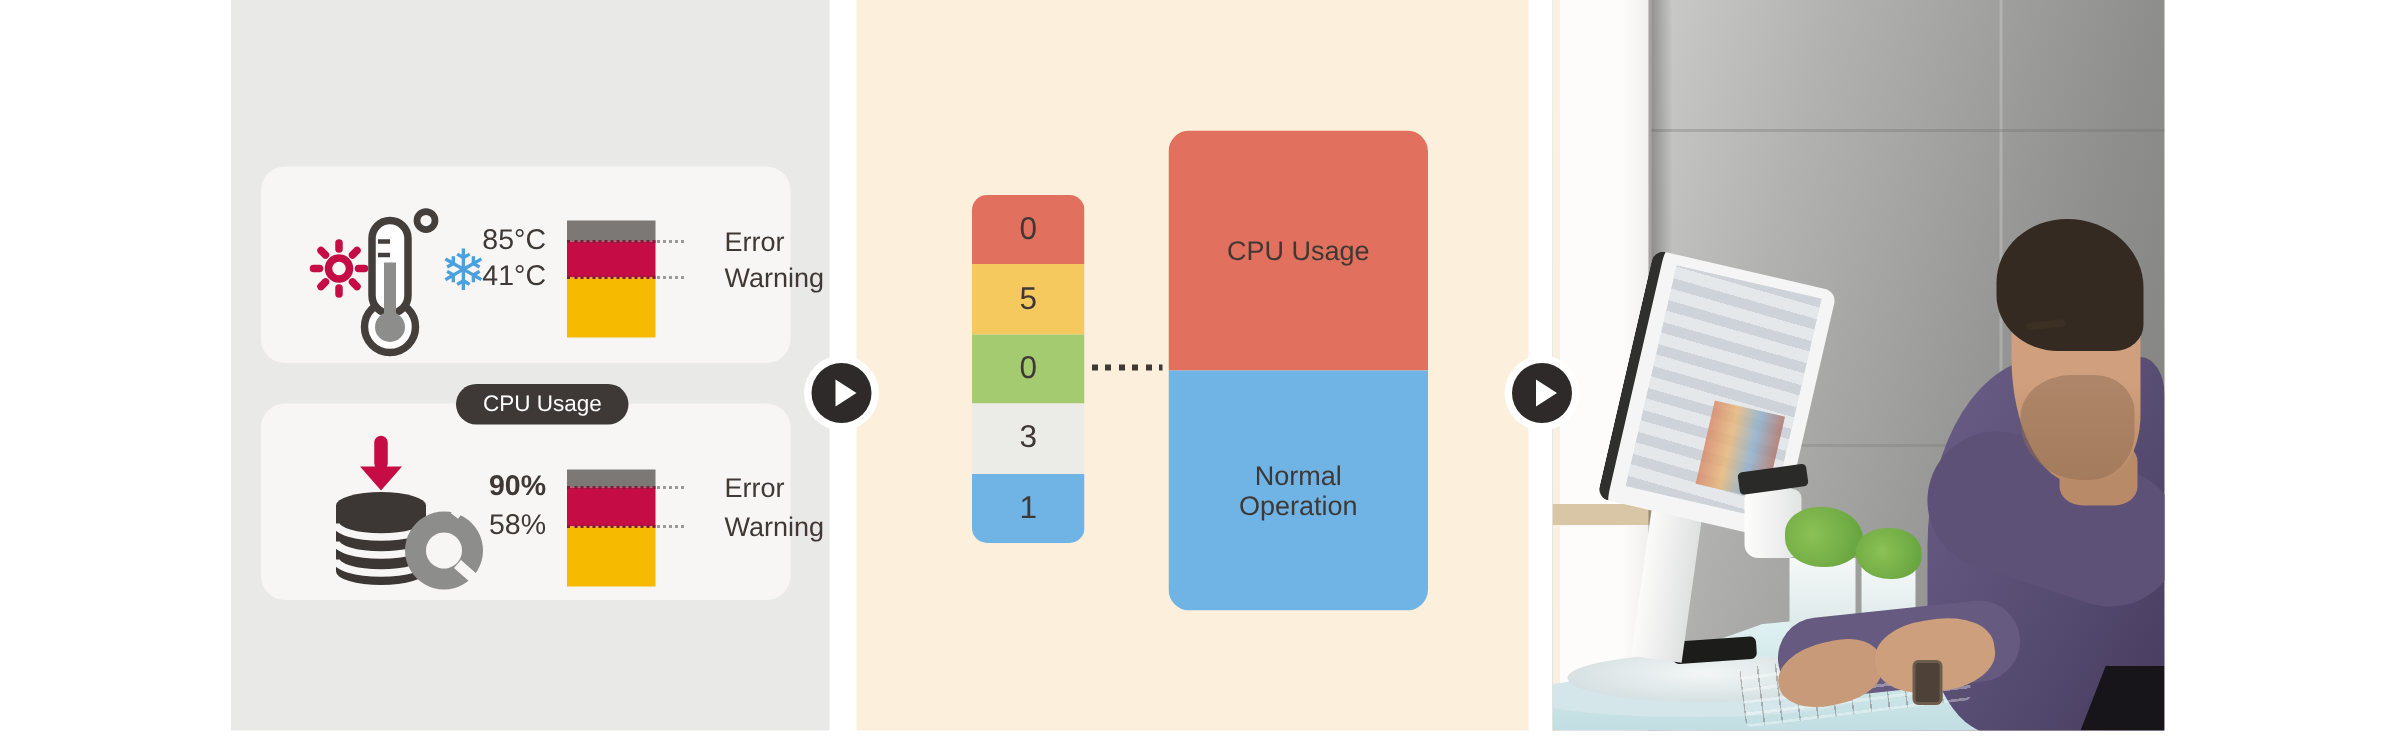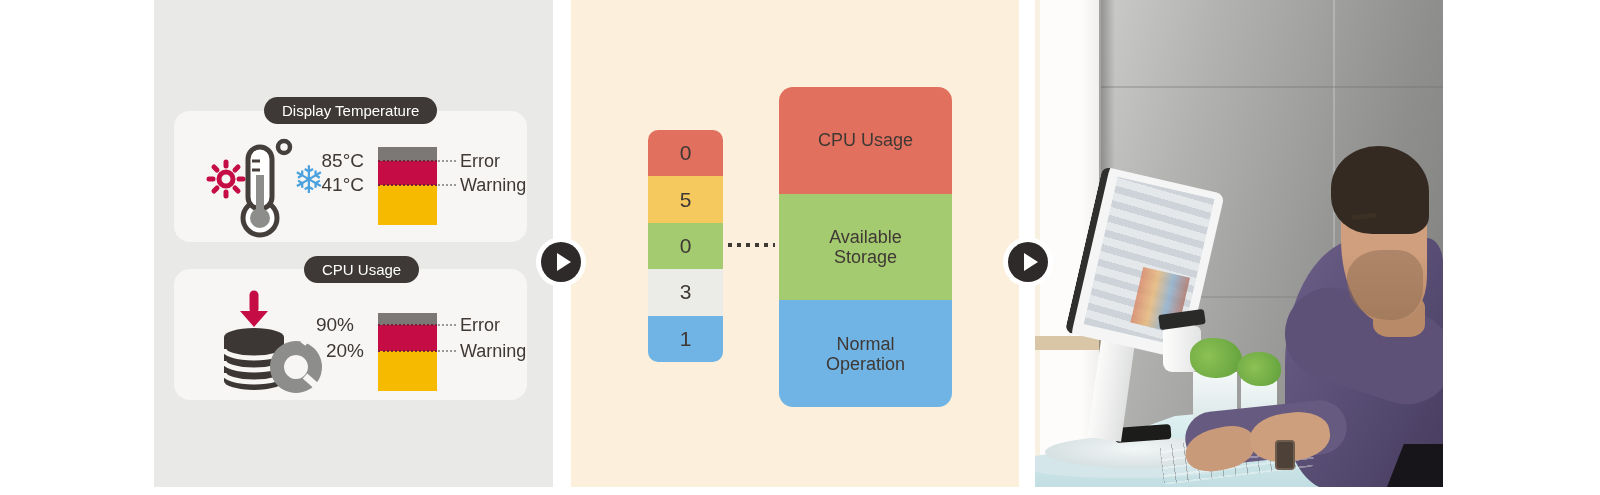--- a/index.html
+++ b/index.html
@@ -6,21 +6,21 @@
   .stage{position:relative;width:1600px;height:495px;background:#ffffff;overflow:hidden;
          font-family:"Liberation Sans",sans-serif;color:#3f3834;}
   .abs{position:absolute;}
 
   
   .panel-gray{left:154px;top:0;width:399px;height:487px;background:#e9e9e8;}
   .card{position:absolute;left:20px;width:353px;height:131px;background:#f7f6f4;border-radius:16px;}
   .pill{position:absolute;height:27px;line-height:27px;background:#3e3937;color:#ffffff;
         border-radius:14px;padding:0 18px;font-size:15px;white-space:nowrap;}
   .thr-value{position:absolute;width:80px;text-align:right;font-size:19px;height:22px;line-height:22px;}
-  .thr-label{position:absolute;font-size:18px;height:22px;line-height:22px;}
+  .thr-label{position:absolute;font-size:18px;height:22px;line-height:22px;margin-left:23px;}
   .bar{position:absolute;left:204px;width:59px;}
   .band{width:59px;}
   .dot-maroon{position:absolute;left:204px;width:59px;height:0;border-top:2px dotted #7e1e38;}
   .dot-gray{position:absolute;left:264px;width:18px;height:0;border-top:2px dotted #9c9996;}
 
   
   .panel-peach{left:571px;top:0;width:448px;height:487px;background:#fcf0dc;}
   .smallcol{position:absolute;left:77px;top:130px;width:75px;height:232px;border-radius:10px;
             overflow:hidden;display:flex;flex-direction:column;}
   .smallcol .row{flex:1;display:flex;align-items:center;justify-content:center;font-size:21px;color:#3f3834;}
@@ -135,21 +135,20 @@
       </div>
       <div class="dot-maroon" style="top:49px;"></div>
       <div class="dot-gray" style="top:49px;"></div>
       <div class="dot-maroon" style="top:73px;"></div>
       <div class="dot-gray" style="top:73px;"></div>
       <div class="thr-value" style="left:110px;top:39px;">85°C</div>
       <div class="thr-value" style="left:110px;top:63px;">41°C</div>
       <div class="thr-label" style="left:286px;top:39px;">Error</div>
       <div class="thr-label" style="left:286px;top:63px;">Warning</div>
     </div>
-    <div class="pill" style="left:110px;top:97px;">Display Temperature</div>
 
     <div class="card" style="top:269px;">
 
       <svg class="abs" style="left:36px;top:18px;" width="120" height="112" viewBox="0 0 120 112">
         <g stroke="#c50c45" stroke-width="9" stroke-linecap="round">
           <line x1="44" y1="8" x2="44" y2="22"></line>
         </g>
         <path d="M30 24 L58 24 L44 40 Z" fill="#c50c45"></path>
 
         <ellipse cx="44" cy="50" rx="30" ry="9" fill="#3c3734"></ellipse>
@@ -166,41 +165,39 @@
 
       <div class="bar" style="top:44px;">
         <div class="band" style="height:12px;background:#7b7876;"></div>
         <div class="band" style="height:26px;background:#c50c45;"></div>
         <div class="band" style="height:40px;background:#f6ba00;"></div>
       </div>
       <div class="dot-maroon" style="top:55px;"></div>
       <div class="dot-gray" style="top:55px;"></div>
       <div class="dot-maroon" style="top:81px;"></div>
       <div class="dot-gray" style="top:81px;"></div>
-      <div class="thr-value" style="left:100px;top:45px;">90%</div>
-      <div class="thr-value" style="left:110px;top:71px;">20%</div>
+      <div class="thr-value" style="left:110px;top:45px;font-weight:bold;">90%</div>
+      <div class="thr-value" style="left:110px;top:71px;">58%</div>
       <div class="thr-label" style="left:286px;top:45px;">Error</div>
       <div class="thr-label" style="left:286px;top:71px;">Warning</div>
     </div>
     <div class="pill" style="left:150px;top:256px;">CPU Usage</div>
   </div>
 
   <div class="abs panel-peach">
     <div class="smallcol">
       <div class="row c-red">0</div>
       <div class="row c-yel">5</div>
       <div class="row c-grn">0</div>
       <div class="row c-gry">3</div>
       <div class="row c-blu">1</div>
     </div>
     <div class="dots"></div>
     <div class="bigcol">
       <div class="row c-red">CPU Usage</div>
-      <div class="row c-grn">Available
-Storage</div>
       <div class="row c-blu">Normal
 Operation</div>
     </div>
   </div>
 
   <div class="abs photo">
     <div class="abs seam-v"></div>
     <div class="abs seam-h1"></div>
     <div class="abs seam-h2"></div>
     <div class="abs window"></div>

